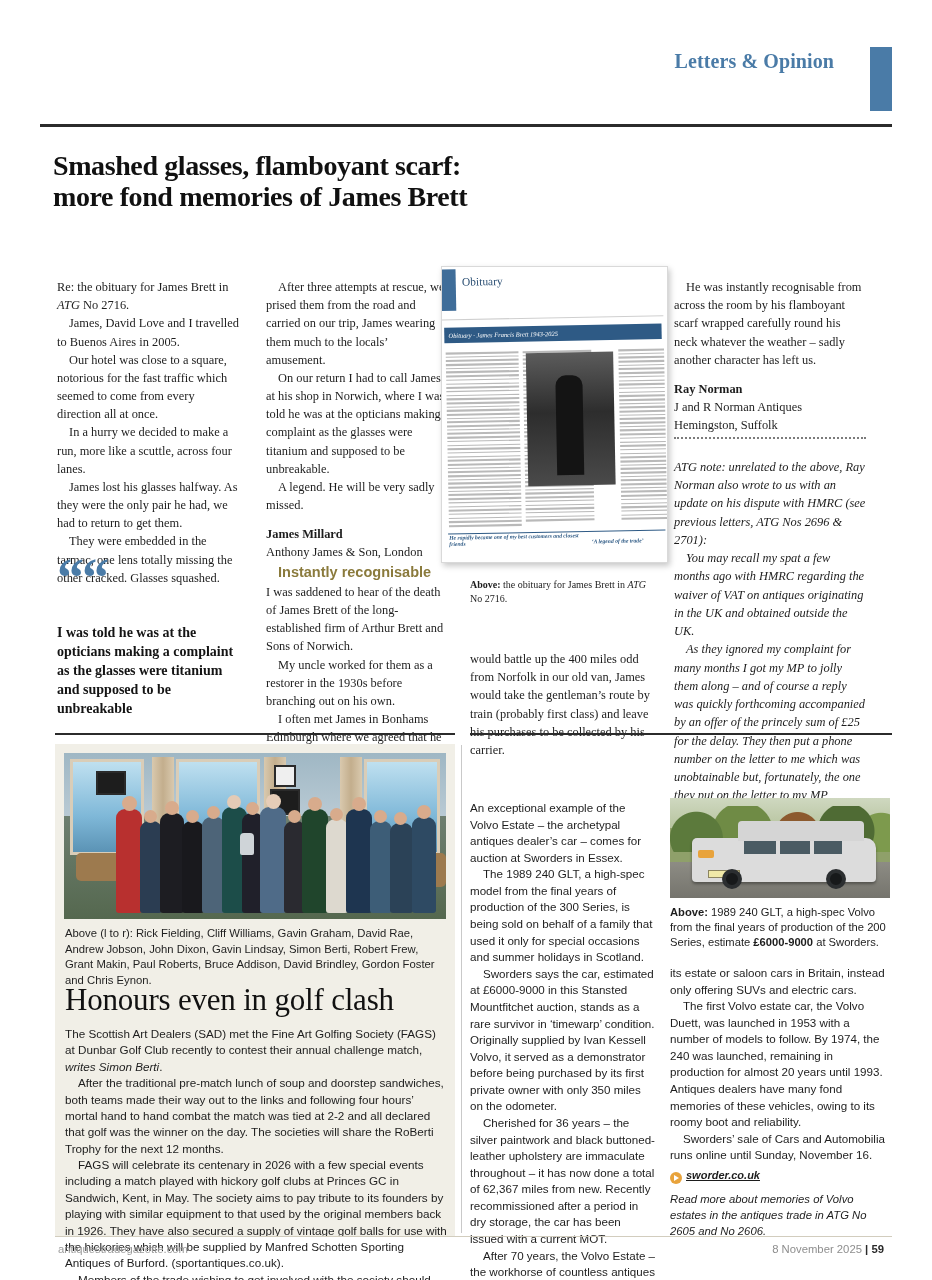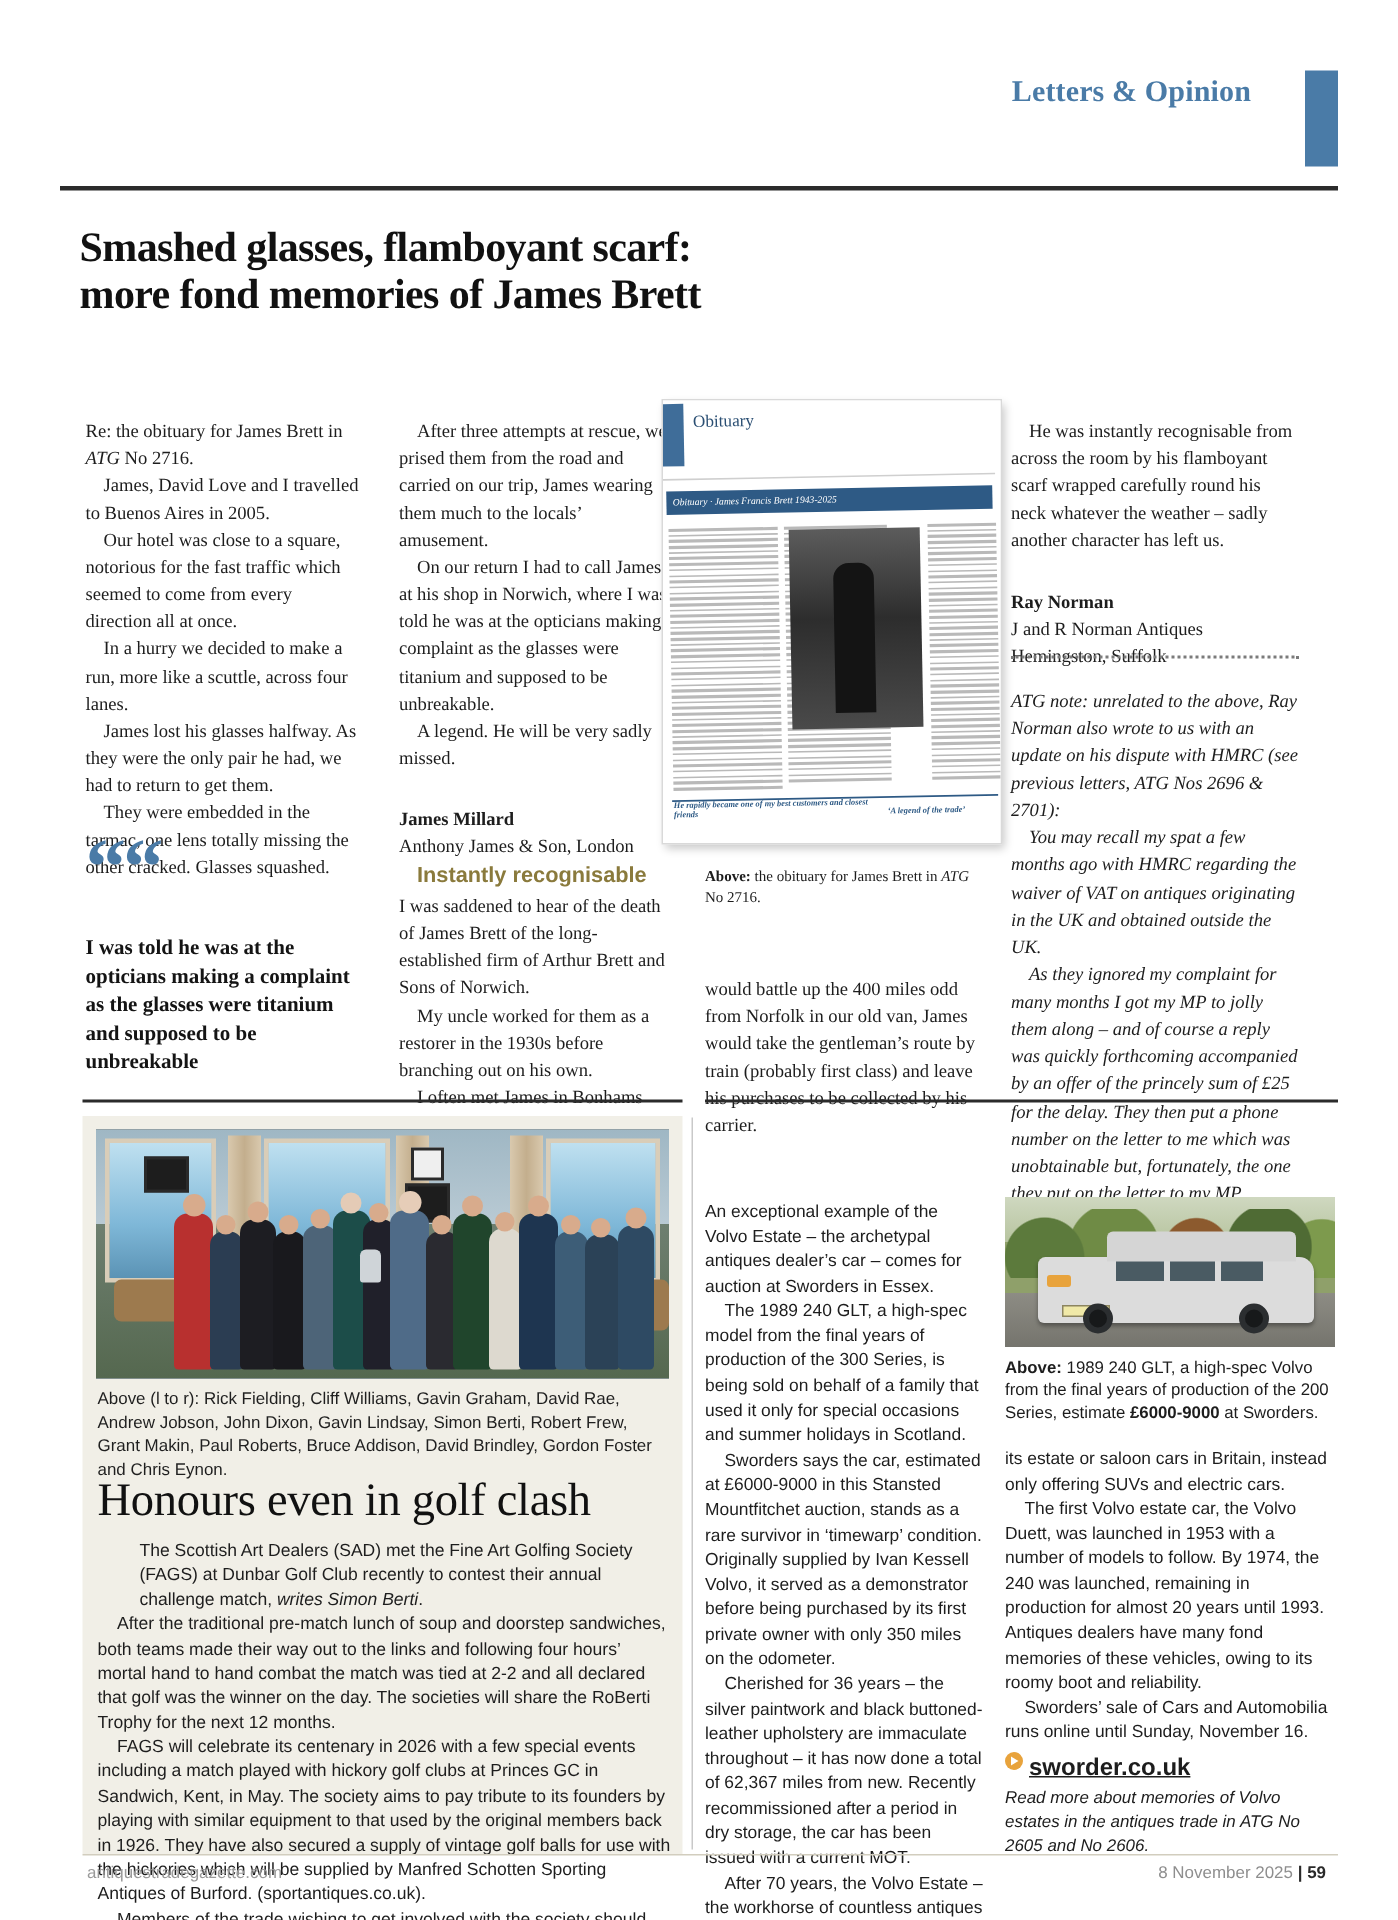--- a/index.html
+++ b/index.html
@@ -33,21 +33,21 @@
     font-family:"Liberation Serif", serif;
     font-weight:700; font-size:28px; line-height:1.12;
     letter-spacing:-.4px; color:#111;
   }
   .headline span { display:block; }
 
   
   .col { position:absolute; font-family:"Liberation Serif", serif; font-size:12.4px; line-height:1.465; color:#1d1d1d; }
   .col p { text-indent:12px; margin:0; }
   .col p.noind { text-indent:0; }
-  .col p.gap { margin-top:23px; }
+  .col p.gap { margin-top:11px; }
   .col i { font-style:italic; }
   .col b { font-weight:700; }
 
   .c1 { left:57px; top:278px; width:184px; }
   .c2 { left:266px; top:278px; width:184px; }
   .c4 { left:674px; top:278px; width:192px; }
 
   
   .pullquote { position:absolute; left:57px; top:560px; width:190px; }
   .pq-mark {
@@ -137,21 +137,21 @@
   .golf-head {
     position:absolute; left:10px; top:238px; width:380px;
     font-family:"Liberation Serif", serif; font-size:31px; font-weight:400; color:#111;
     letter-spacing:-.2px;
   }
   .golf-body {
     position:absolute; left:10px; top:282px; width:383px;
     font-family:"Liberation Sans", sans-serif; font-size:11.7px; line-height:1.4; color:#1d1d1d;
   }
   .golf-body p { text-indent:13px; margin:0; }
-  .golf-body p.noind { text-indent:0;margin-left:28px; }
+  .golf-body p.noind { text-indent:0; }
   .golf-body i { font-style:italic; }
 
   
   .volvo-head {
     position:absolute; left:470px; top:750px; width:420px;
     font-family:"Liberation Serif", serif; font-weight:700; font-size:27px; color:#111;
     letter-spacing:-.3px;
   }
   .volvo-c1 {
     position:absolute; left:470px; top:800px; width:186px;
@@ -187,22 +187,22 @@
   .volvo-caption b { font-weight:700; }
 
   .volvo-c2 {
     position:absolute; left:670px; top:965px; width:220px;
     font-family:"Liberation Sans", sans-serif; font-size:11.6px; line-height:1.43; color:#1d1d1d;
   }
   .volvo-c2 p { text-indent:13px; margin:0; }
   .volvo-c2 p.noind { text-indent:0; }
 
   .weblink {
-    display:flex; align-items:flex-start; gap:4px; margin-top:4px;
-    font-family:"Liberation Sans", sans-serif; font-weight:700; font-size:16px; color:#1d1d1d;
+    display:flex; align-items:flex-end; gap:4px; margin-top:4px;
+    font-family:"Liberation Sans", sans-serif; font-weight:700; font-size:11px; color:#1d1d1d;font-style:italic;
   }
   .weblink .play {
     width:12px; height:12px; border-radius:50%; background:#e8a33c;
     position:relative; flex:0 0 auto;
   }
   .weblink .play:after {
     content:""; position:absolute; left:4.3px; top:3px;
     border-left:5px solid #fff; border-top:3px solid transparent; border-bottom:3px solid transparent;
   }
 

